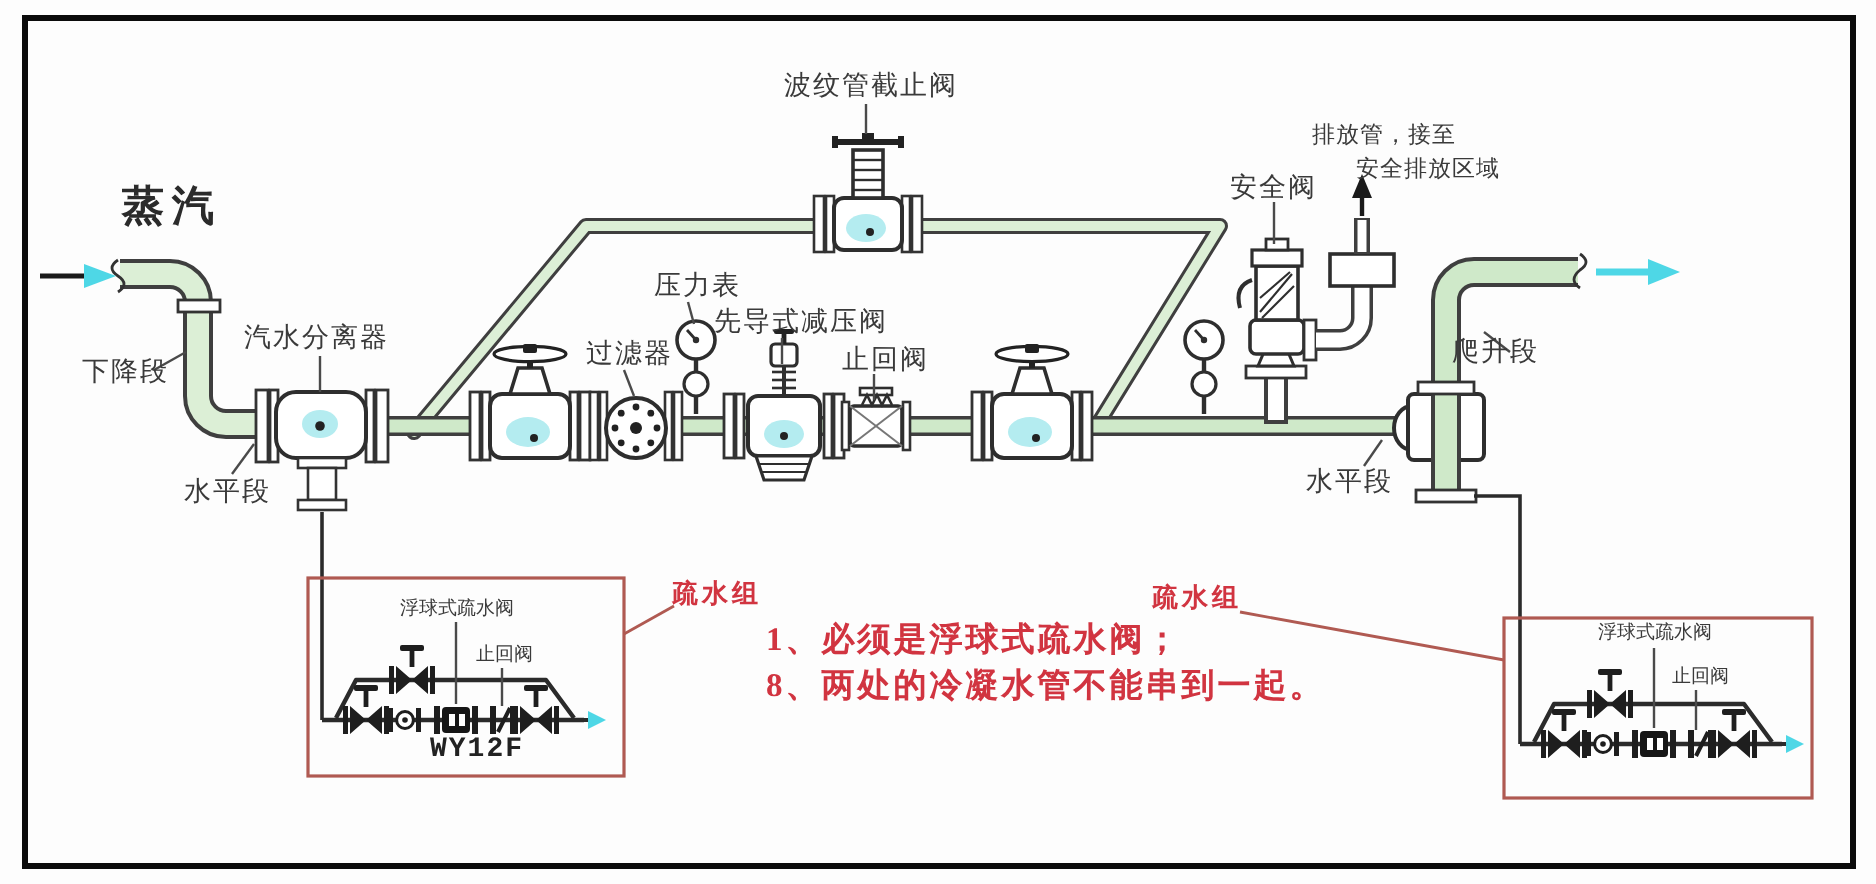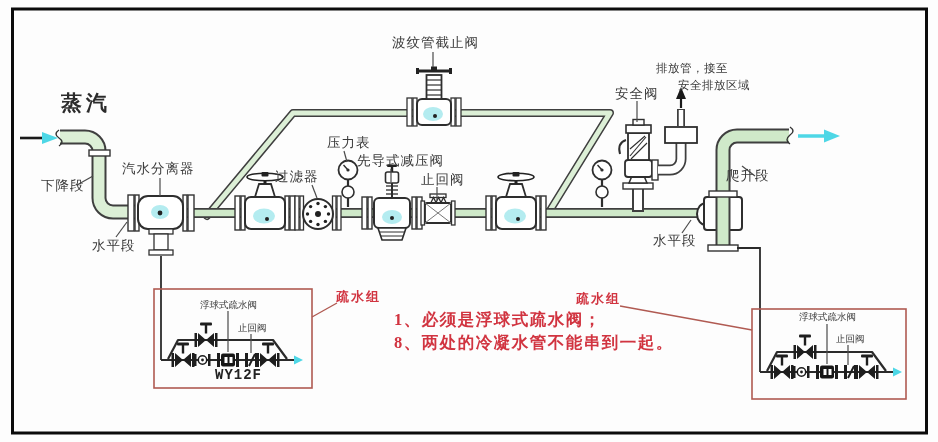--- a/index.html
+++ b/index.html
@@ -19,21 +19,21 @@
   }
   .lbl{
     position:absolute;color:var(--label);font-size:13.5px;line-height:1.1;
     white-space:nowrap;letter-spacing:1px;
   }
   .lbl.big{font-size:21px;font-weight:600;letter-spacing:4px;color:#2b2b2b;margin-left:40px;}
   .lbl.small{font-size:11.5px;letter-spacing:0.5px;}
   .lbl.tiny{font-size:9.5px;letter-spacing:0;}
   .lbl.model{font-family:"Liberation Mono","DejaVu Sans Mono",monospace;font-size:14px;font-weight:700;letter-spacing:1px;color:#222;}
   .lbl.red{color:var(--red);font-size:13px;font-weight:600;letter-spacing:2px;}
-  .notes{position:absolute;left:394px;top:309px;color:var(--red);font-size:16.5px;font-weight:600;letter-spacing:1.5px;}
+  .notes{position:absolute;left:383px;top:309px;color:var(--red);font-size:16.5px;font-weight:600;letter-spacing:1.5px;}
   .notes div{height:22.8px;white-space:nowrap;}
   svg{position:absolute;left:0;top:0;}
   svg *{vector-effect:none;}
 </style>
 </head>
 <body>
 
 <div class="stage">
 
 <svg width="938" height="442" viewBox="0 0 938 442">
@@ -281,21 +281,21 @@
   <g stroke="var(--red-box,#b05a52)" stroke-width="1.4">
     <line x1="337" y1="303" x2="312" y2="317"></line>
     <line x1="620" y1="306" x2="752" y2="330"></line>
   </g>
 </svg>
 
 <div class="lbl big" style="left:21px;top:92px;">蒸汽</div>
 <div class="lbl" style="left:41px;top:179px;">下降段</div>
 <div class="lbl" style="left:122px;top:162px;">汽水分离器</div>
 <div class="lbl" style="left:92px;top:239px;">水平段</div>
-<div class="lbl" style="left:275px;top:170px;">过滤器</div>
+<div class="lbl" style="left:293px;top:170px;">过滤器</div>
 <div class="lbl" style="left:327px;top:136px;">压力表</div>
 <div class="lbl" style="left:392px;top:36px;">波纹管截止阀</div>
 <div class="lbl" style="left:357px;top:154px;">先导式减压阀</div>
 <div class="lbl" style="left:421px;top:173px;">止回阀</div>
 <div class="lbl" style="left:615px;top:87px;">安全阀</div>
 <div class="lbl small" style="left:656px;top:62px;">排放管，接至</div>
 <div class="lbl small" style="left:678px;top:79px;">安全排放区域</div>
 <div class="lbl" style="left:726px;top:169px;">爬升段</div>
 <div class="lbl" style="left:653px;top:234px;">水平段</div>
 

